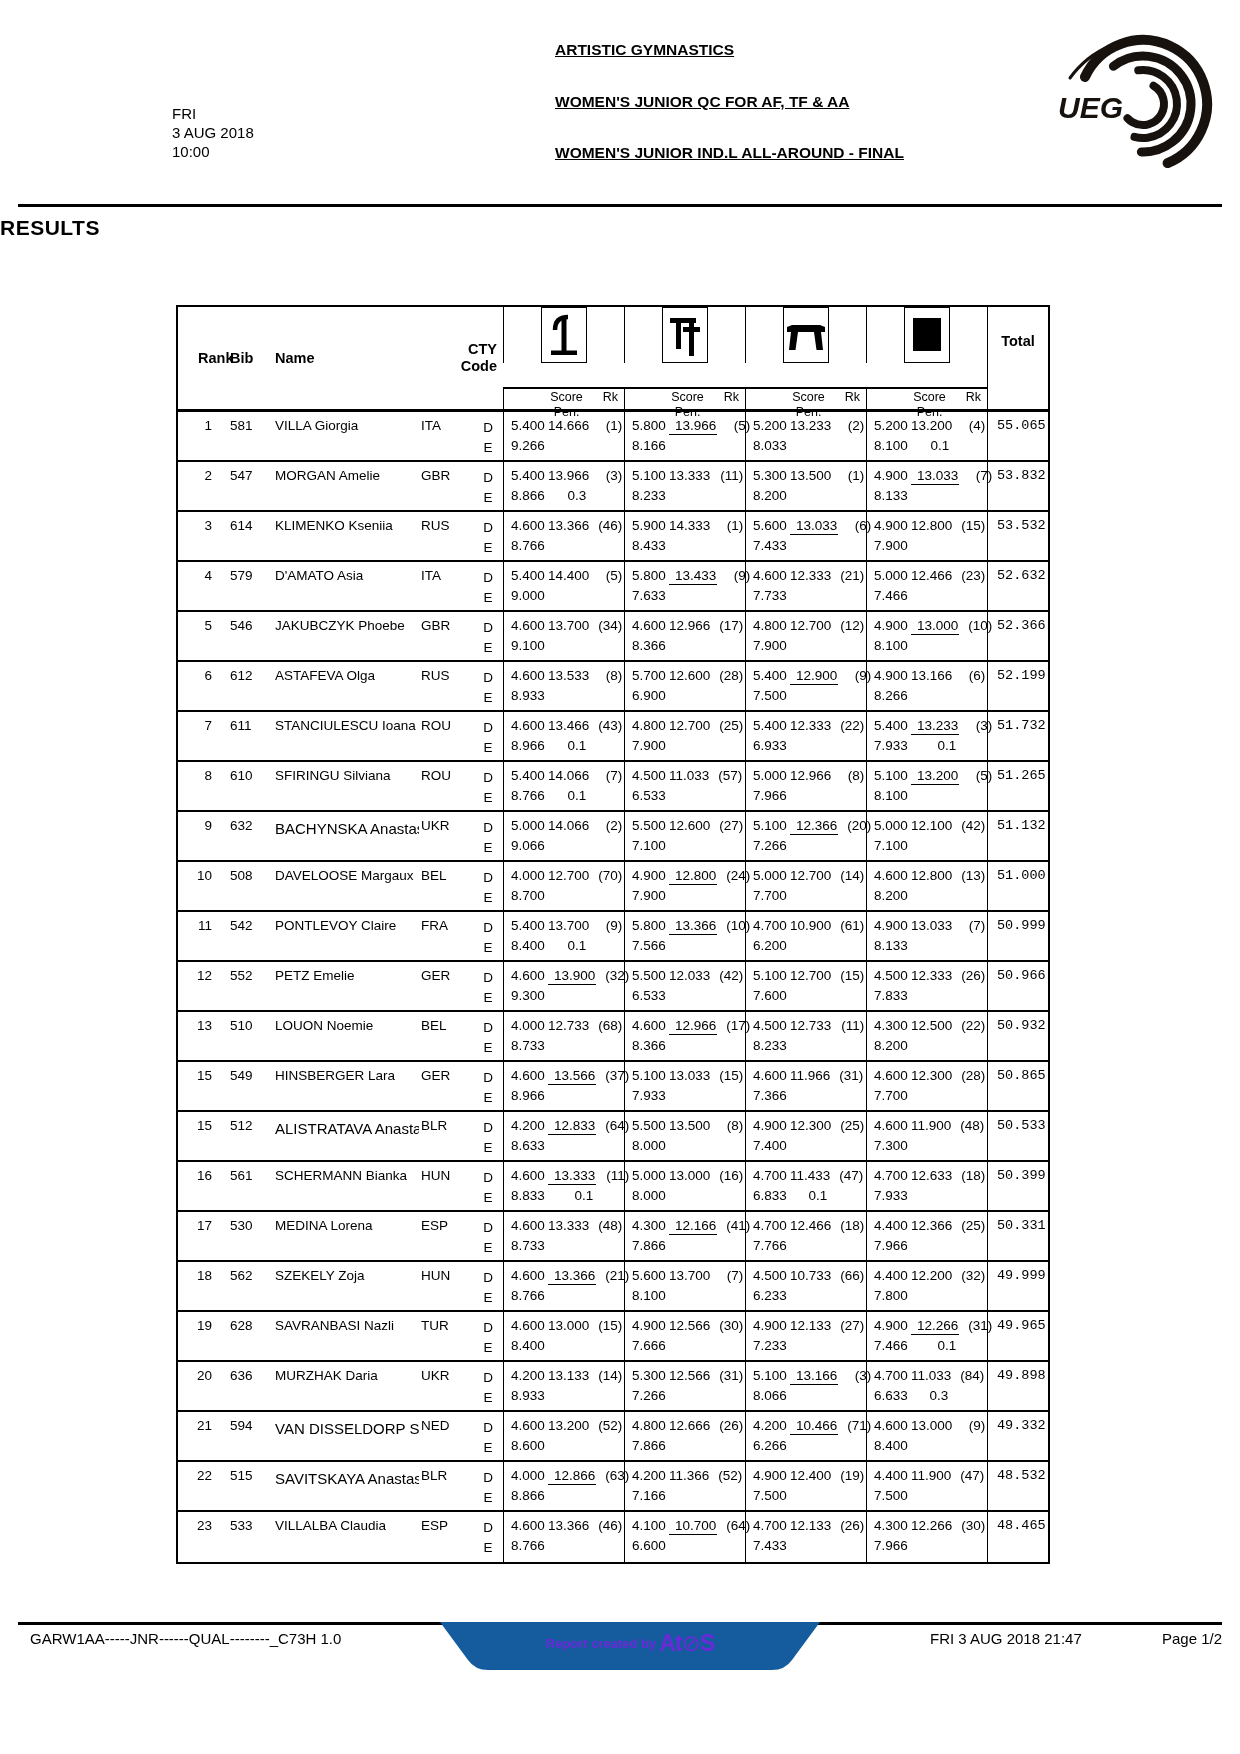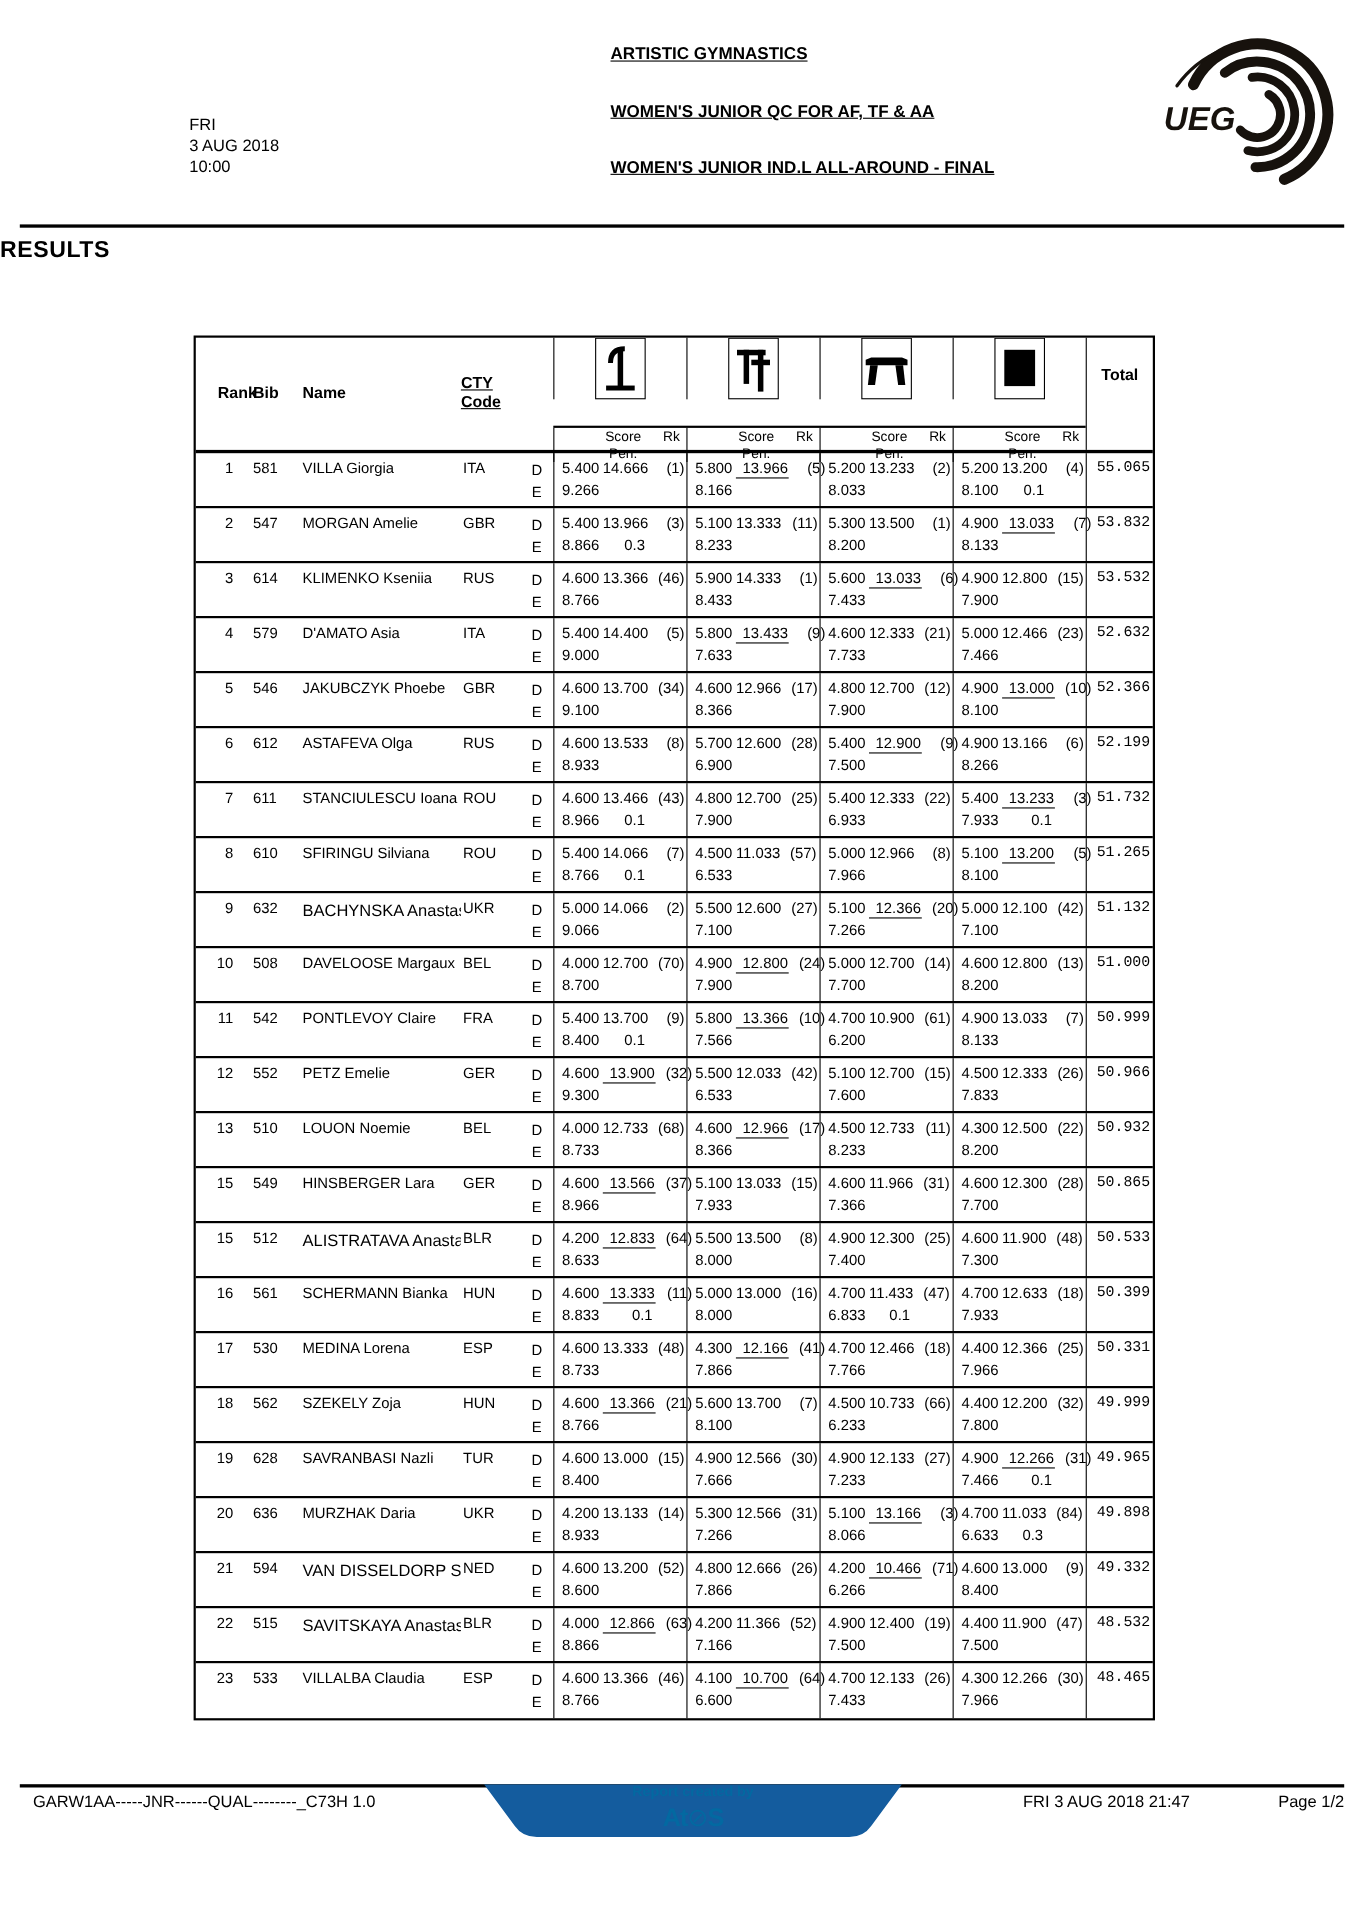--- a/index.html
+++ b/index.html
@@ -17,21 +17,21 @@
   .rule-top { position:absolute; left:18px; width:1204px; top:204px; height:3px; background:#000; }
   .results-title { position:absolute; left:0; width:1114px; top:216px; text-align:left; font-size:21px; font-weight:700; letter-spacing:0.5px; }
 
   
   .rtable { position:absolute; left:176px; top:305px; width:874px; border:2px solid #000; }
   .thead { display:flex; height:105px; border-bottom:3px solid #000; }
   .h-left { width:325px; display:flex; align-items:center; font-weight:700; font-size:14.5px; }
   .h-rank { width:50px; padding-left:20px;text-align:right; }
   .h-bib  { width:45px; padding-left:2px; }
   .h-name { flex:1; padding-left:2px; }
-  .h-cty  { width:84px; text-align:left; line-height:17px; padding-right:6px;text-decoration:underline; }
+  .h-cty  { width:84px; text-align:right; line-height:17px; padding-right:6px; }
   .h-apps { width:484px; display:flex; flex-direction:column;gap:24px; }
   .h-icons { height:68px; display:flex; }
   .h-icon-cell { width:121px; border-left:1px solid #000; display:flex; align-items:center; justify-content:center; }
   .icon-box { width:46px; height:56px; border:1px solid #000; display:flex; align-items:center; justify-content:center; background:#fff; }
   .h-subs { height:34px; display:flex; border-top:2px solid #000; }
   .h-sub { width:121px; border-left:1px solid #000; display:grid; grid-template-columns:37px 1fr 33px; grid-template-rows:15px 15px; font-size:12.5px; padding:1px 6px 0 7px; }
   .ss { grid-column:2; grid-row:1; text-align:center; }
   .sr { grid-column:3; grid-row:1; text-align:right; }
   .sp { grid-column:2; grid-row:2; text-align:center; }
   .h-total { width:61px; border-left:1px solid #000; font-weight:700; font-size:14.5px; display:flex; justify-content:center; padding-top:26px; }
@@ -54,21 +54,21 @@
   .ap { grid-column:2; grid-row:2; text-align:right; padding-right:3px; }
   .c-total { width:61px; border-left:1px solid #000; padding:6px 0 0 9px;font-family:Liberation Mono, monospace; }
 
   
   .rule-bottom { position:absolute; left:18px; width:1204px; top:1622px; height:3px; background:#000; }
   .footer-left { position:absolute; left:30px; top:1630px; font-size:15px; }
   .footer-datetime { position:absolute; left:930px; top:1630px; font-size:15px; }
   .footer-page { position:absolute; right:18px; top:1630px; font-size:15px; }
   .banner { position:absolute; left:440px; top:1622px; width:380px; height:48px; }
   .banner svg { position:absolute; inset:0; }
-  .banner-text { position:absolute; inset:0; display:flex; align-items:center; justify-content:center; gap:3px; color:#0369a1; padding-bottom:6px;flex-direction:column; }
+  .banner-text { position:absolute; inset:0; display:flex; align-items:center; justify-content:center; gap:3px; color:#6d28d9; padding-bottom:6px; }
   .banner-label { font-size:13px; font-weight:700; }
   .atos-logo { font-size:23px; font-weight:700; letter-spacing:-1px; }
   .atos-o { font-family:"DejaVu Sans", sans-serif; font-weight:400; }
 
   svg .stroke { stroke:#000; fill:none; }
 </style>
 </head>
 <body>
 
 <div class="page">

